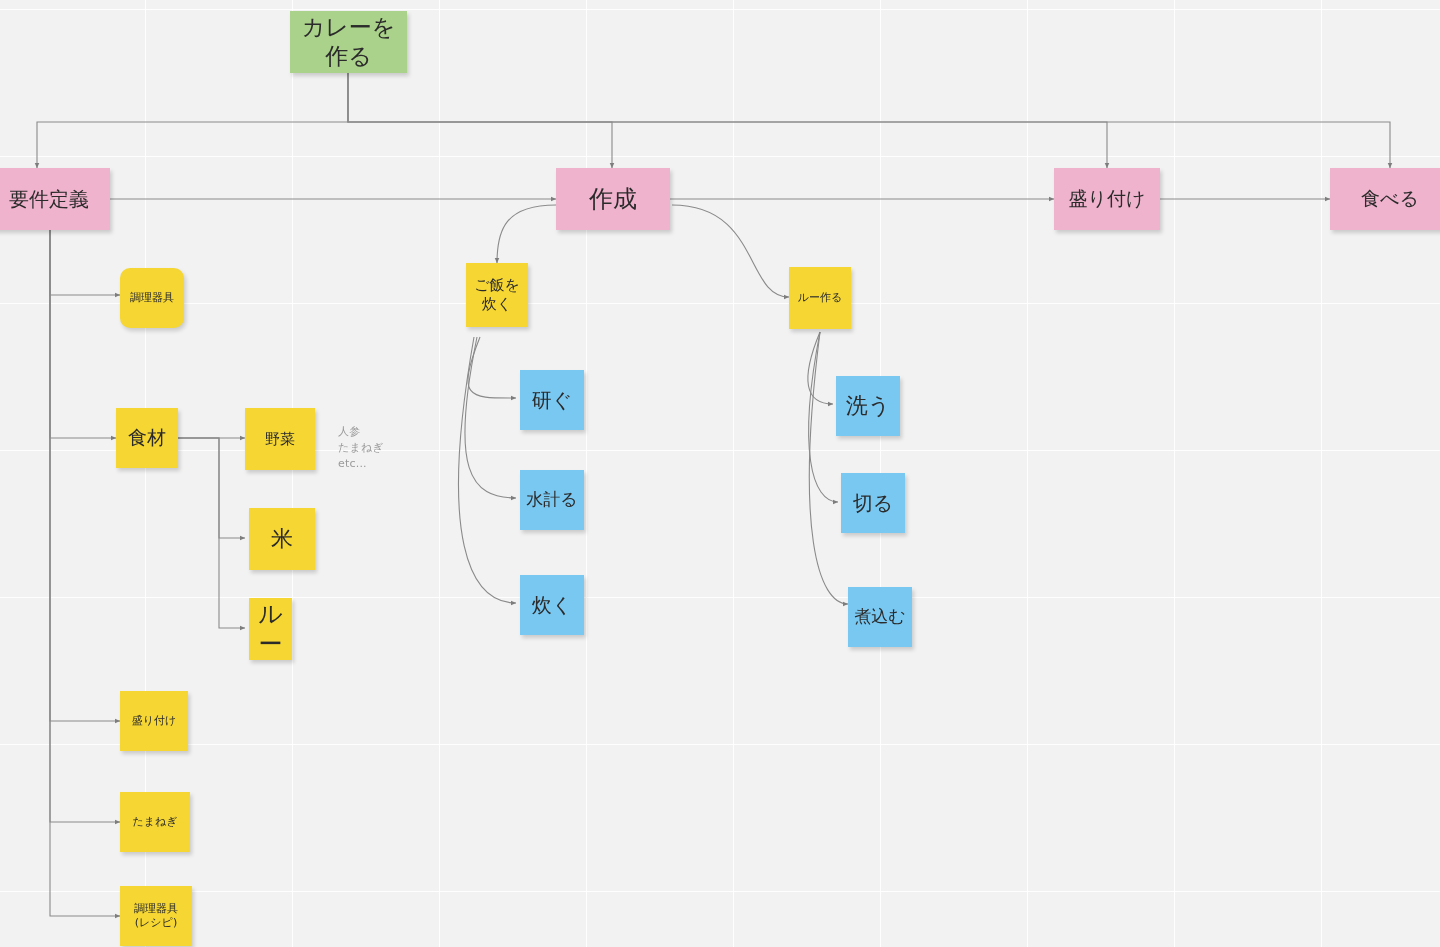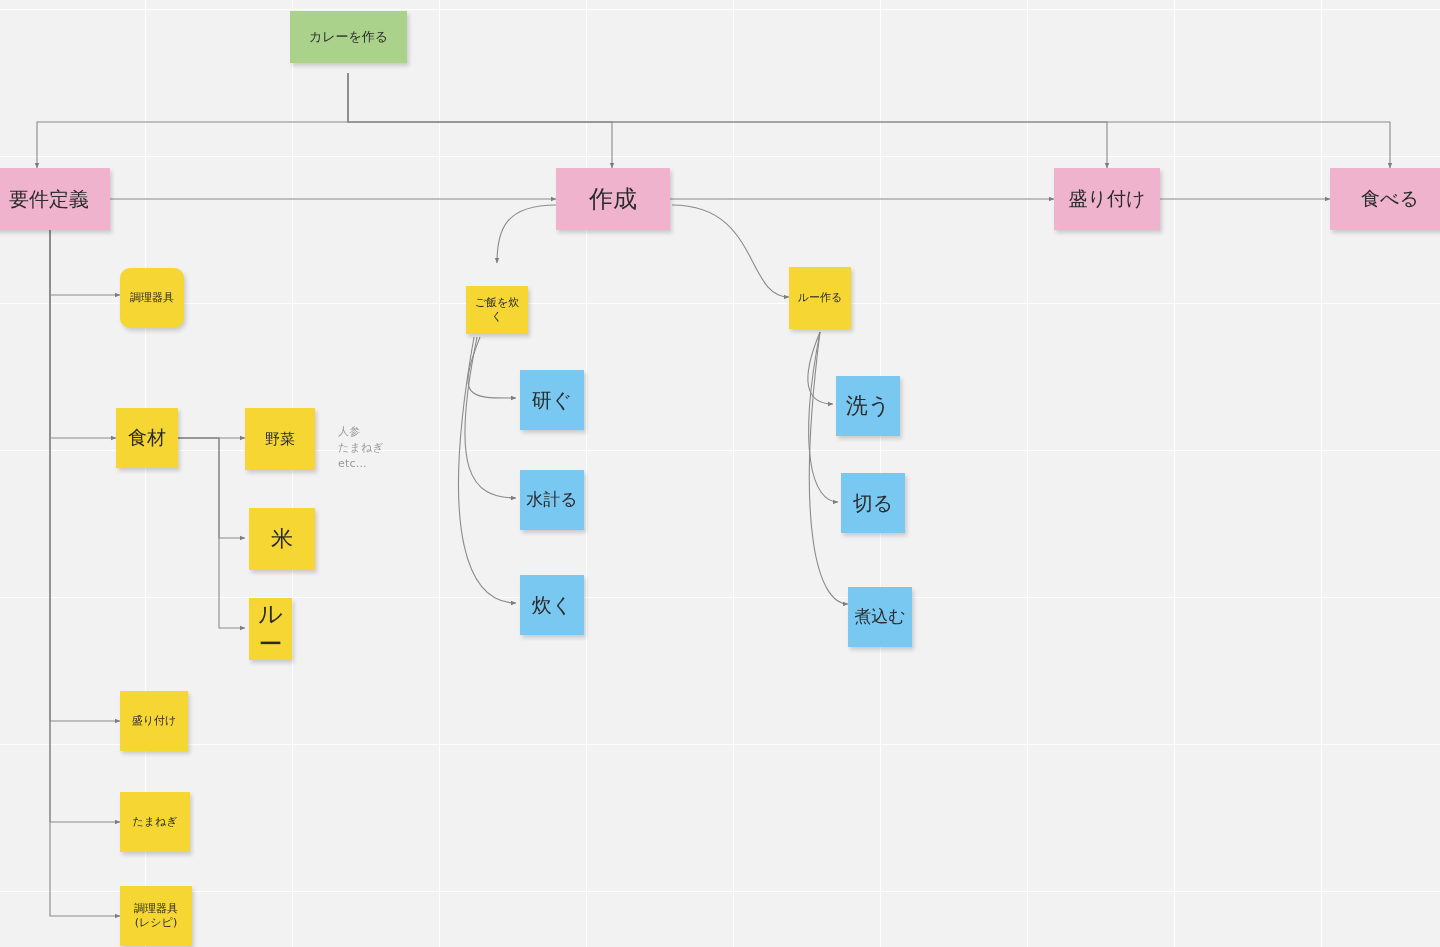--- a/index.html
+++ b/index.html
@@ -106,21 +106,21 @@
       <path d="M480,337 C455,400 470,398 516,398"></path>
       <path d="M477,337 C450,470 470,498 516,498"></path>
       <path d="M474,337 C438,540 470,603 516,603"></path>
 
       <path d="M820,332 C800,380 805,404 833,404"></path>
       <path d="M820,332 C797,450 812,502 838,502"></path>
       <path d="M820,332 C795,530 818,604 848,604"></path>
     </g>
   </svg>
 
-  <div class="node green" style="left:290px; top:11px; width:117px; height:52px; font-size:13px;">
+  <div class="node green" style="left:290px; top:11px; width:117px; height:62px; font-size:23px;">
     <span class="note-text">カレーを作る</span>
   </div>
 
   <div class="node pink" style="left:-12px; top:168px; width:122px; height:62px; font-size:20px;">
     <span class="note-text">要件定義</span>
   </div>
 
   <div class="node pink" style="left:556px; top:168px; width:114px; height:62px; font-size:24px;">
     <span class="note-text">作成</span>
   </div>
@@ -163,21 +163,21 @@
   </div>
 
   <div class="node yellow" style="left:249px; top:598px; width:43px; height:62px; font-size:24px;">
     <span class="note-text">ルー</span>
   </div>
 
   <div class="annotation soft-blur" style="left:338px; top:408px; width:70px;margin-top:16px;">人参
 たまねぎ
 etc...</div>
 
-  <div class="node yellow" style="left:466px; top:263px; width:62px; height:48px; font-size:11px;margin-top:23px;">
+  <div class="node yellow" style="left:466px; top:263px; width:62px; height:64px; font-size:15px;">
     <span class="note-text soft-blur">ご飯を炊く</span>
   </div>
 
   <div class="node yellow" style="left:789px; top:267px; width:62px; height:62px; font-size:11px;">
     <span class="note-text soft-blur">ルー作る</span>
   </div>
 
   <div class="node blue" style="left:520px; top:370px; width:64px; height:60px; font-size:20px;">
     <span class="note-text">研ぐ</span>
   </div>

